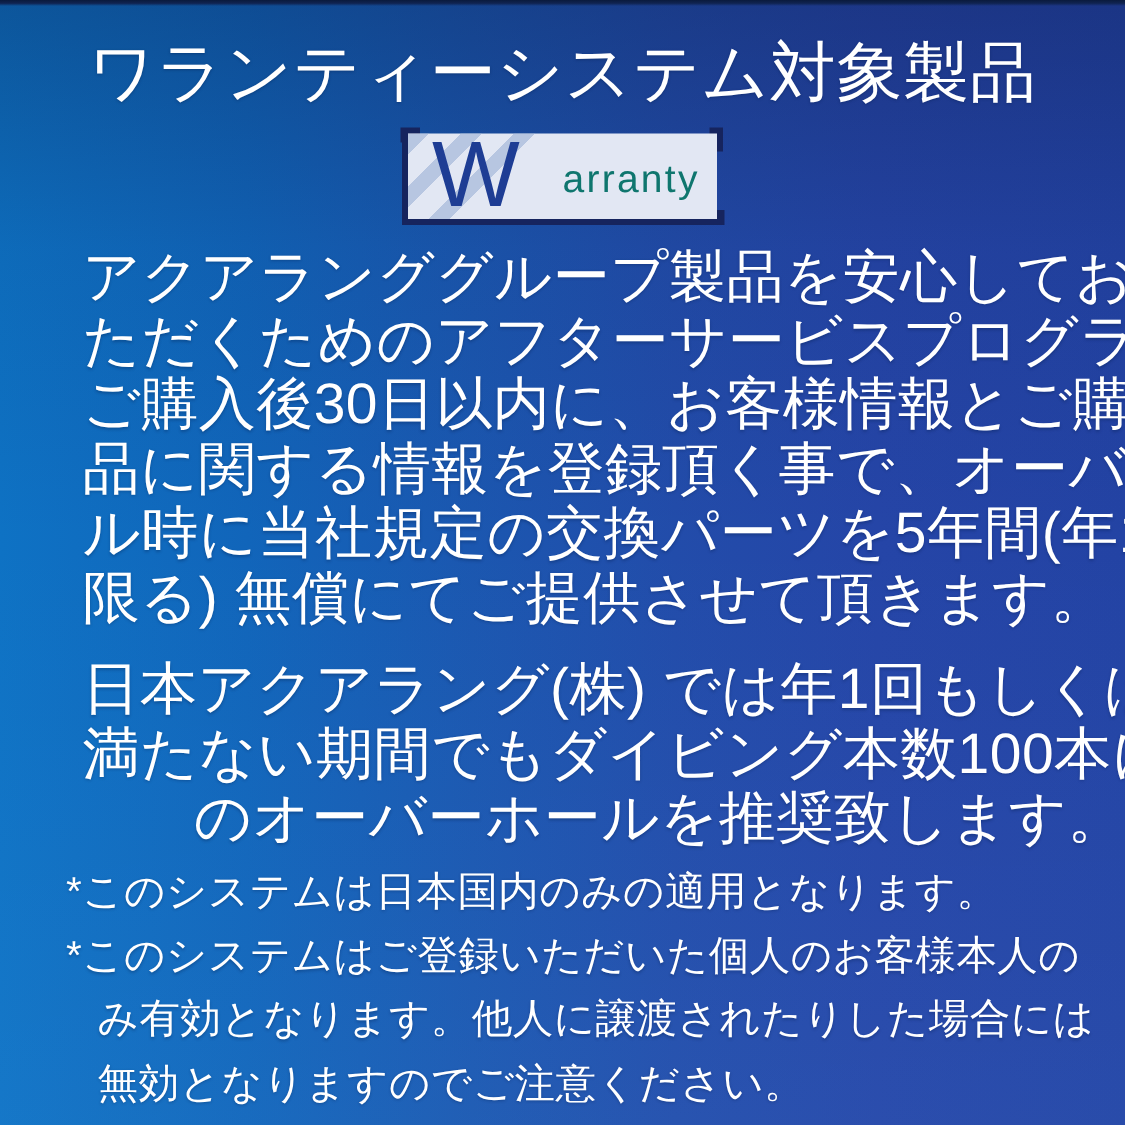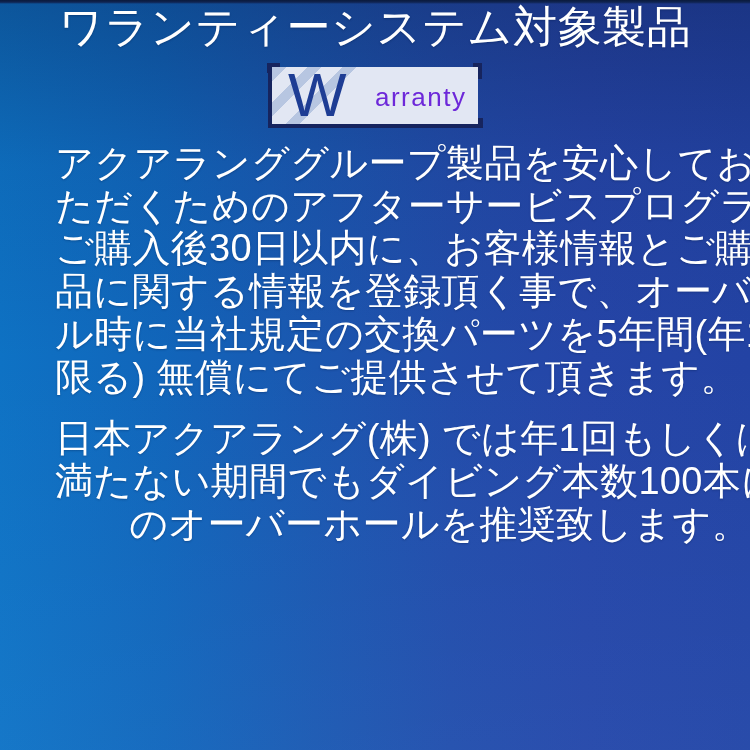--- a/index.html
+++ b/index.html
@@ -30,20 +30,21 @@
   }
 
   .top-shade {
     position: absolute; left: 0; top: 0;
     width: 750px; height: 4px;
     background: linear-gradient(to bottom, #0a1a3c 0%, #102452 55%, rgba(16,36,82,0) 100%);
   }
 
   .title {
     margin: 0;
+    padding-top: 22px;
     text-align: center;
     font-size: 44px;
     line-height: 54px;
     font-weight: 500;
     letter-spacing: 0.5px;
     color: #ffffff;
     text-shadow: 0 1px 2px rgba(0,25,70,0.35);
   }
 
   
@@ -79,21 +80,21 @@
     font-size: 62px;
     line-height: 62px;
     font-weight: 400;
     color: #1e3d94;
   }
   .badge .word {
     position: absolute;
     left: 103px; bottom: 11px;
     font-size: 26px;
     letter-spacing: 1.5px;
-    color: #6d28d9;
+    color: #0f766e;
     margin-top: 32px;
   }
 
   
   .para {
     white-space: pre;
     font-size: 38px;
     line-height: 42.7px;
     font-weight: 500;
     letter-spacing: 0.3px;
@@ -140,13 +141,19 @@
 ただくためのアフターサービスプログラムです。
 ご購入後30日以内に、お客様情報とご購入商
 品に関する情報を登録頂く事で、オーバーホー
 ル時に当社規定の交換パーツを5年間(年1回に
 限る) 無償にてご提供させて頂きます。</div>
 
   <div class="para reco">日本アクアラング(株) では年1回もしくは1年に
 満たない期間でもダイビング本数100本に1回
 のオーバーホールを推奨致します。</div>
 
+  <div class="notes">
+    <div class="note">*このシステムは日本国内のみの適用となります。</div>
+    <div class="note">*このシステムはご登録いただいた個人のお客様本人の
+み有効となります。他人に譲渡されたりした場合には
+無効となりますのでご注意ください。</div>
+  </div>
 </div>
 
 </body></html>

